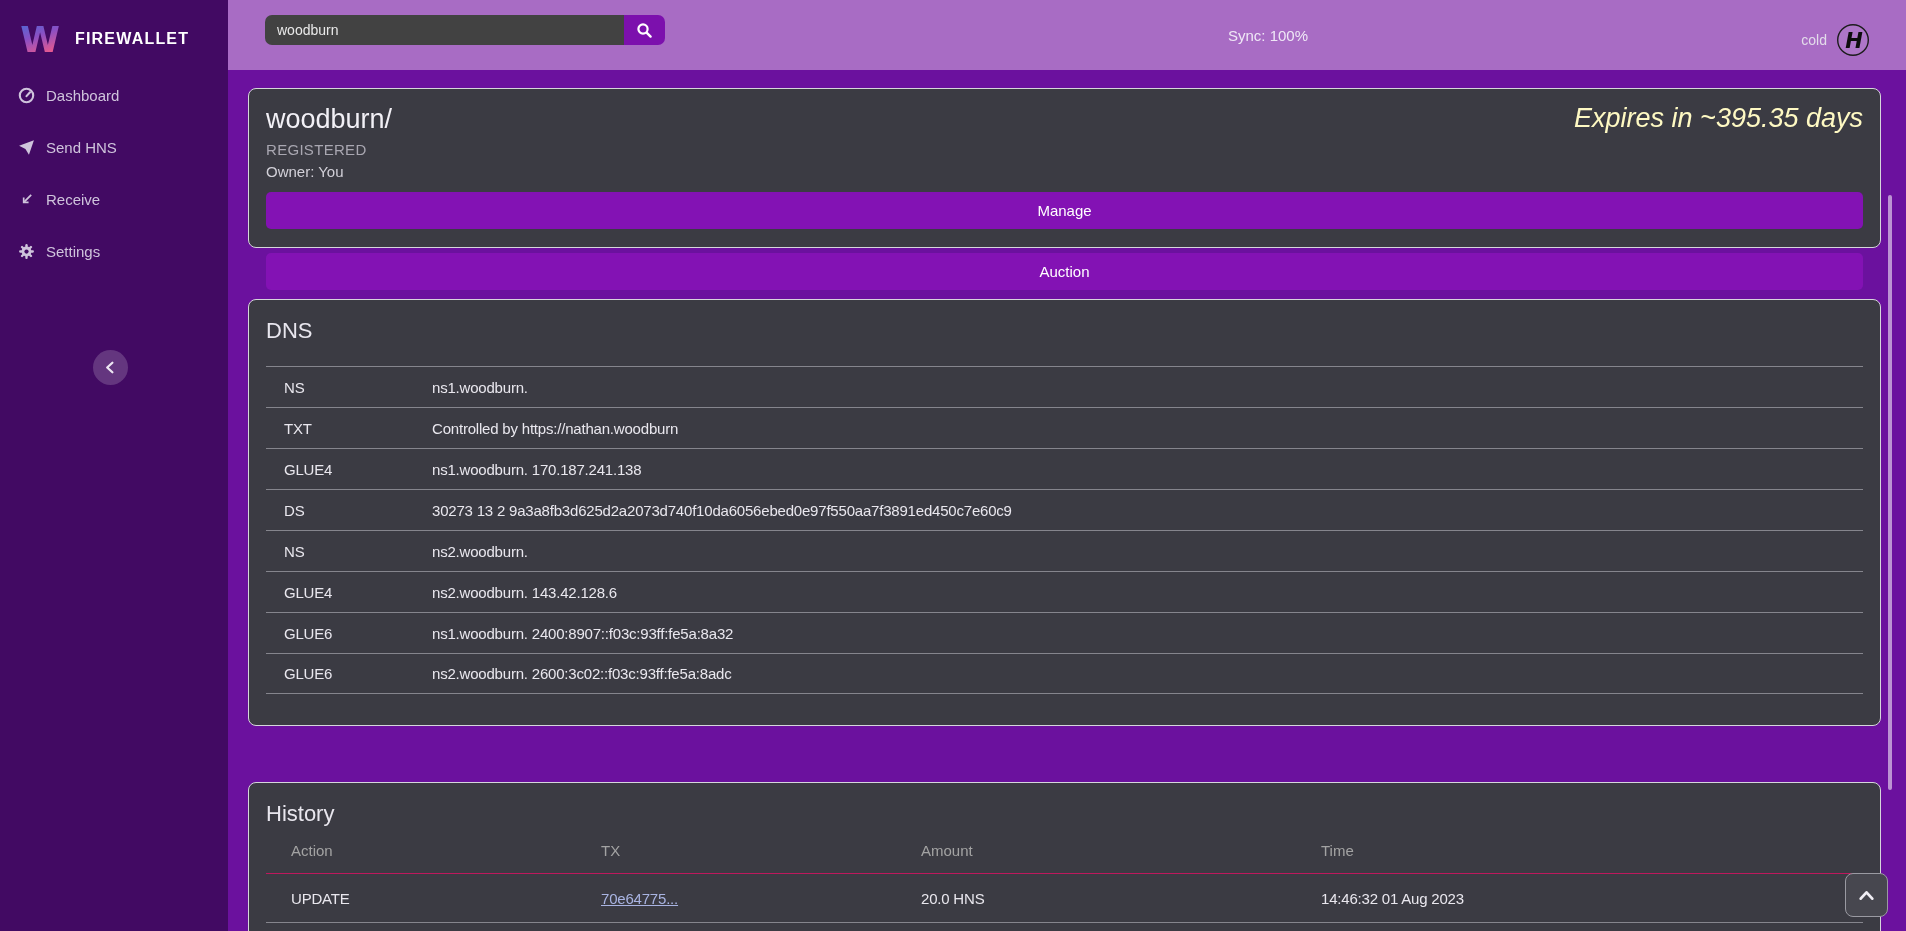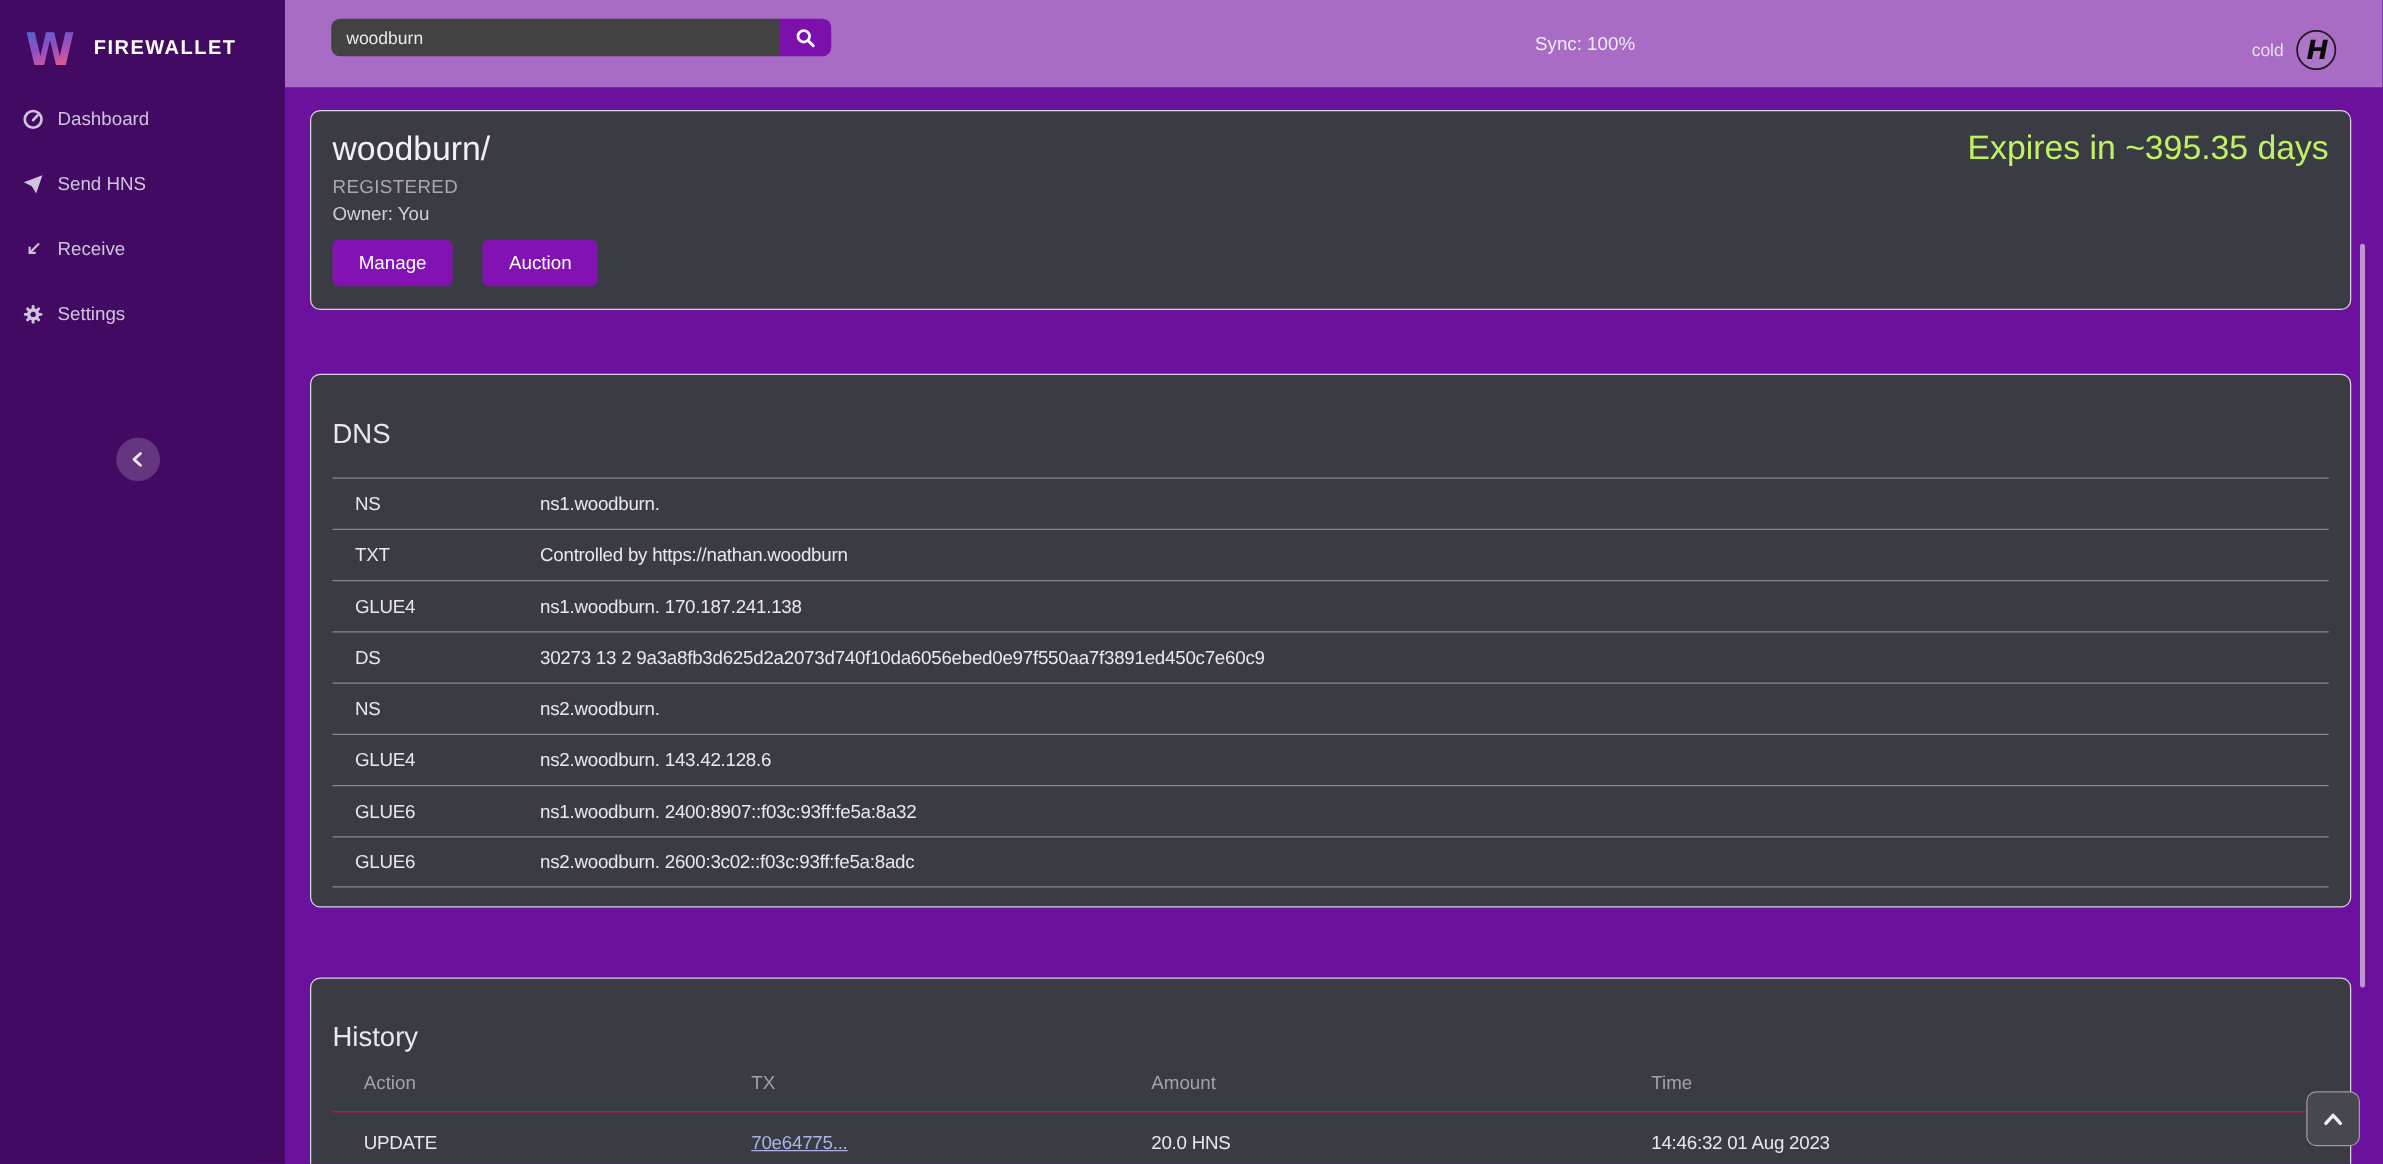--- a/index.html
+++ b/index.html
@@ -72,32 +72,32 @@
     margin-left: 20px; width: 1633px;
     background: #3b3b43;
     border: 1px solid #d6d6dc;
     border-radius: 8px;
     color: #eceaf0;
   }
   .card-domain { margin-top: 18px; height: 160px; padding: 14px 17px; }
   .domain-name { font-size: 27px; font-weight: 500; color: #f2f0f6; line-height: 1.2; }
   .domain-status { margin-top: 6px; font-size: 15px; color: #a9a7b1; letter-spacing: 0.3px; }
   .domain-owner { margin-top: 5px; font-size: 15px; color: #d2d0d8; }
-  .btn-row { margin-top: 12px; display: flex; gap: 24px; }
+  .btn-row { margin-top: 12px; display: flex; gap: 24px; flex-direction: column; }
   .btn {
     background: #8312b4; color: #ffffff; border: none; border-radius: 5px;
     height: 37px; padding: 0 21px; font-size: 15px; cursor: pointer;
     font-family: "Liberation Sans", sans-serif;
   }
   .expires {
     position: absolute; top: 14px; right: 17px;
-    font-size: 27px; color: #bef264;
+    font-size: 27px; color: #fef9c3; font-style: italic;
   }
   .card-dns { margin-top: 51px; height: 427px; padding: 18px 17px 0 17px; }
-  .section-title { font-size: 22px; color: #e8e6ee; font-weight: 400; margin-top: 16px; }
+  .section-title { font-size: 22px; color: #e8e6ee; font-weight: 400; }
   .dns-table { margin-top: 22px; }
   .dns-row {
     display: grid; grid-template-columns: 148px 1fr;
     height: 41px; align-items: center;
     border-top: 1px solid #85858d;
     padding-left: 18px;
     font-size: 15px; letter-spacing: -0.2px; color: #e9e7ee;
   }
   .dns-row:last-of-type { border-bottom: 1px solid #85858d; }
   .card-history { margin-top: 56px; height: 400px; padding: 18px 17px 0 17px; }

